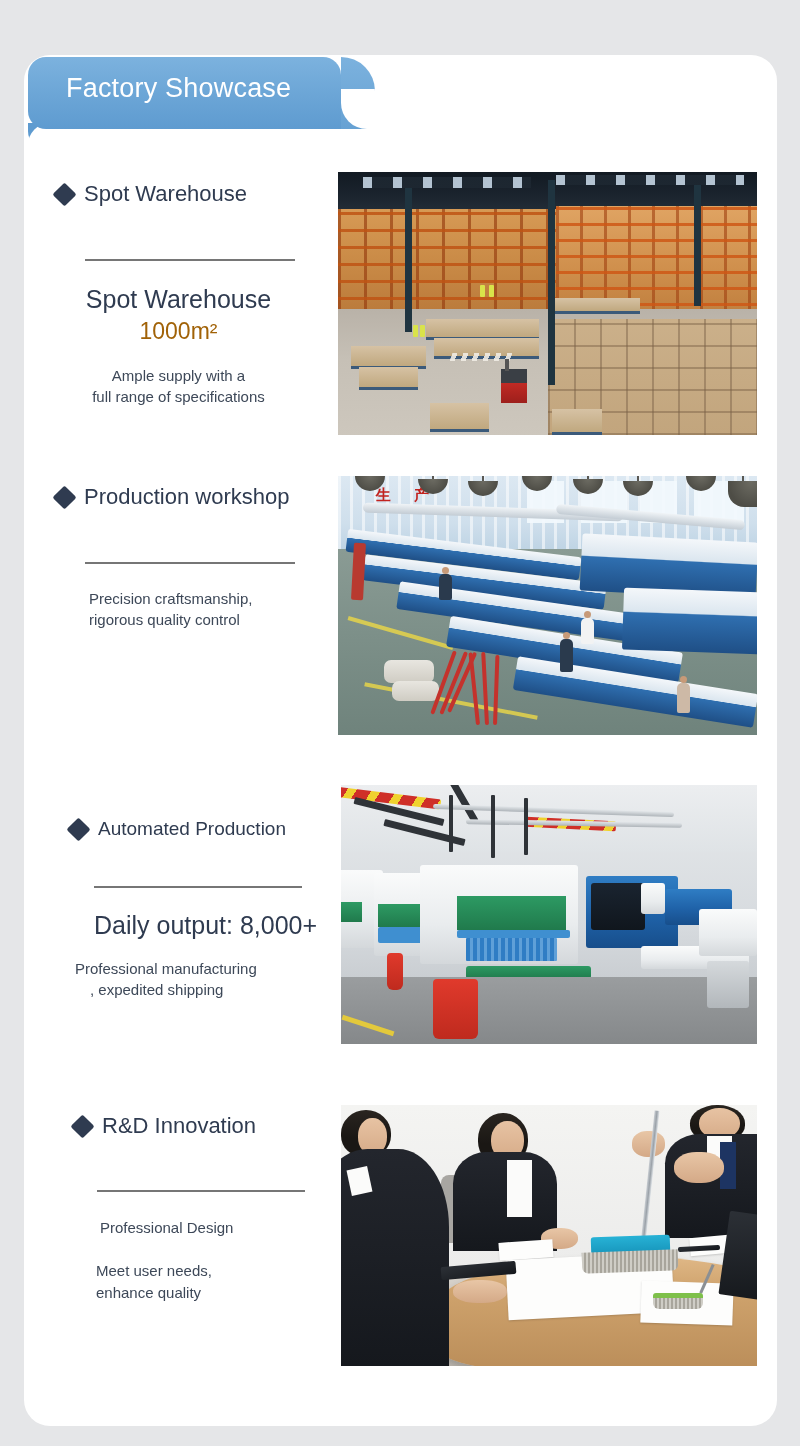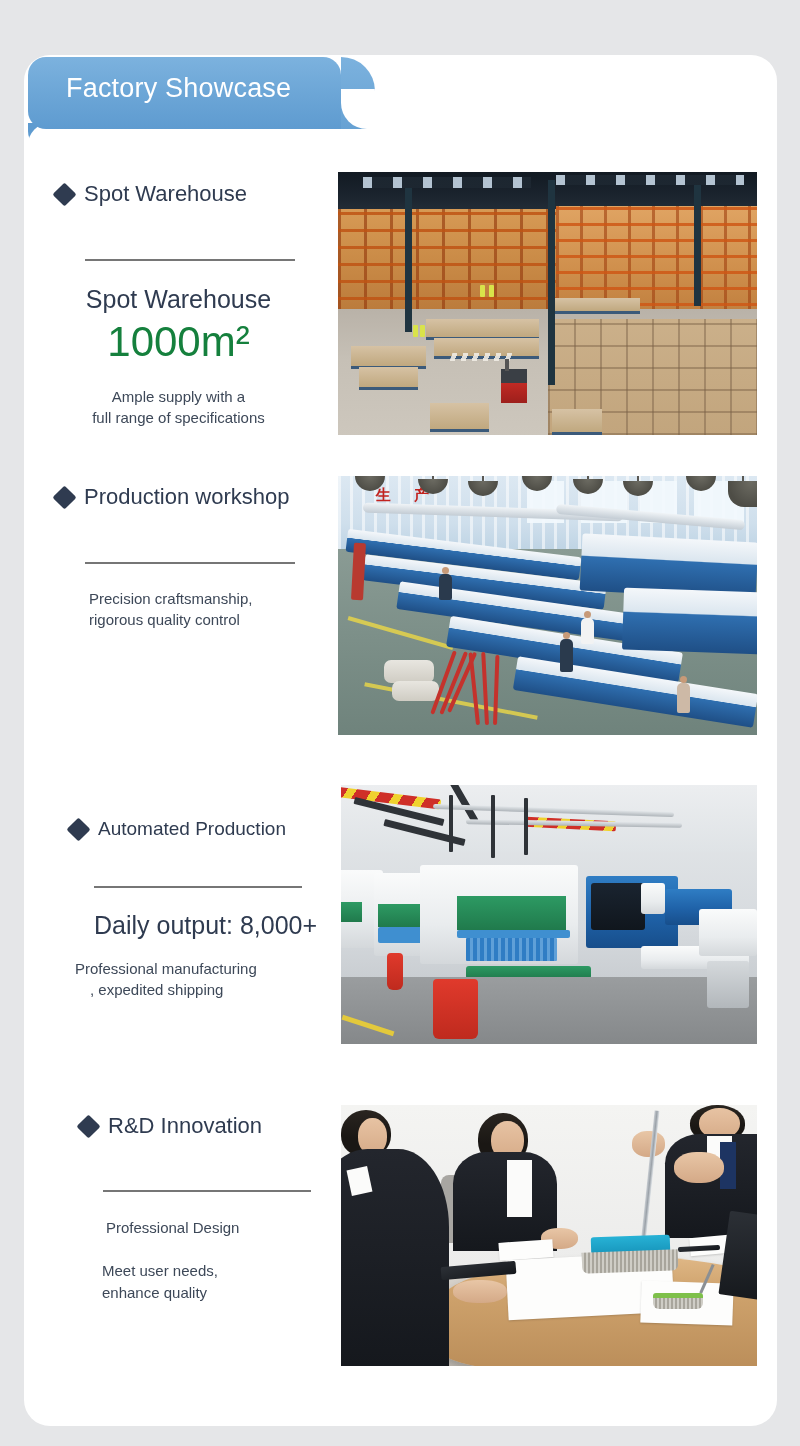--- a/index.html
+++ b/index.html
@@ -63,21 +63,21 @@
   .diamond{
     width:17px; height:17px; background:#2f3b50;
     transform:rotate(45deg); border-radius:2px; flex:0 0 auto;
   }
   .head-label{ font-size:22px; color:#2f3b50; white-space:nowrap; }
   .head-label.sm{ font-size:19px; }
 
   .divider{ height:2px; background:#767676; }
 
   .big-line{ color:#2f3b50; font-size:25px; line-height:1.18; }
-  .huge-line{ color:#15803d; font-size:42px; line-height:1.1; }
+  .huge-line{ color:#a16207; font-size:23px; line-height:1.1; }
   .sub-line{ color:#3d4858; font-size:15px; line-height:1.42; }
 
   
   .photo{ position:absolute; overflow:hidden; background:#2a2a2a; }
   .photo .scene{ position:absolute; inset:0; }
 
   
   .wh-roof{ position:absolute; left:0; top:0; width:100%; height:20%;
     background:linear-gradient(180deg,#121a22 0%,#1b242e 45%,#2b3540 100%); }
   .wh-sky{ position:absolute; top:2%; height:4%; width:100%;
@@ -354,21 +354,21 @@
       <div class="im-mach-w" style="left:86%; top:48%; width:14%; height:18%;"></div>
       <div class="im-floor"></div>
       <div class="im-yellowline" style="left:0; top:92%; width:13%; transform:rotate(18deg);"></div>
       <div class="im-bin" style="left:22%; top:75%; width:11%; height:23%;"></div>
       <div class="im-bin" style="left:11%; top:65%; width:4%;  height:14%;"></div>
       <div class="im-mach-w" style="left:88%; top:68%; width:10%; height:18%;
             background:linear-gradient(180deg,#d5d9dc,#b2b7bb);"></div>
     </div>
   </div>
 
-  <div class="section" style="left:80px; top:1113px; width:270px;">
+  <div class="section" style="left:74px; top:1113px; width:270px;">
     <div class="head-row">
       <span class="diamond"></span>
       <span class="head-label">R&amp;D Innovation</span>
     </div>
     <div class="divider" style="width:208px; margin:51px 0 0 23px;"></div>
     <div class="sub-line" style="margin:25px 0 0 26px;">Professional Design</div>
     <div class="sub-line" style="margin:22px 0 0 22px;">Meet user needs,</div>
     <div class="sub-line" style="margin:0 0 0 22px;">enhance quality</div>
   </div>
 

